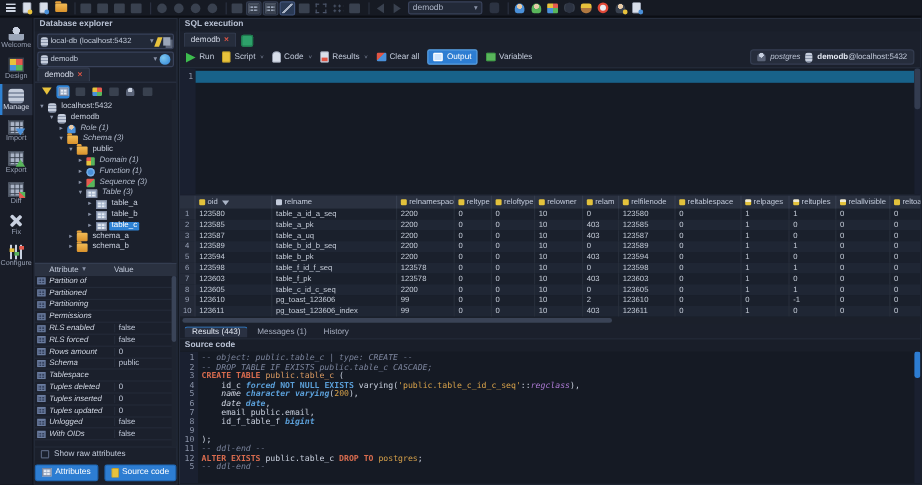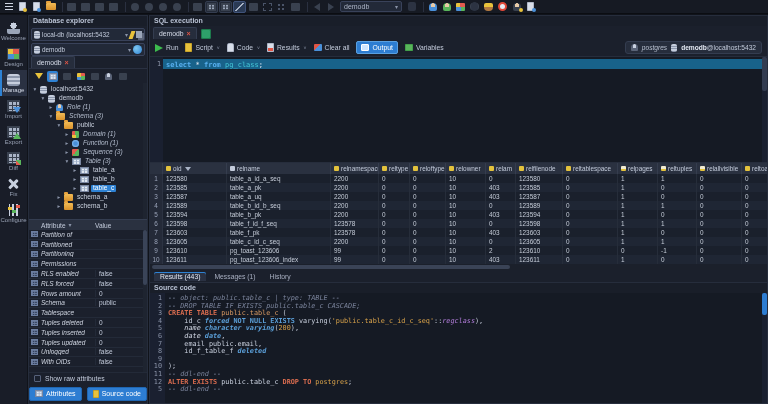--- a/index.html
+++ b/index.html
@@ -616,21 +616,20 @@
       <span class="icx ic-dbs"></span>
       <span><b>demodb</b><span>@localhost:5432</span></span>
     </span>
   </div>
   <div id="editor">
     <div id="ed-gutter">
         <div>1</div>
       </div>
     <div id="ed-code">
       <div class="ed-hl"></div>
-      <div class="ed-line" id="ed-line1"><span class="tk-ekw">select</span><span class="tk-epl"> * </span><span class="tk-ekw">from</span><span class="tk-epl"> </span><span class="tk-eobj">pg_class</span><span class="tk-epl">;</span></div>
     </div>
     <div class="ed-scroll">
         <div class="ed-thumb"></div>
       </div>
   </div>
   <div id="grid">
     <div id="grid-head">
         <div class="gh0"></div>
         <div class="gh" style="width: 64px;">
           <span class="ti-num"></span>
@@ -869,28 +868,28 @@
           <div class="src-line">6</div>
           <div class="src-line">7</div>
           <div class="src-line">8</div>
           <div class="src-line">9</div>
           <div class="src-line">10</div>
           <div class="src-line">11</div>
           <div class="src-line">12</div>
           <div class="src-line">5</div>
         </div>
       <div id="src-code">
-          <div class="src-line"><span class="tk-com">-- object: public.table_c | type: TABLE --</span></div>
+          <div class="src-line"><span class="tk-com">-- object: public.table_c | type: CREATE --</span></div>
           <div class="src-line"><span class="tk-com">-- DROP TABLE IF EXISTS public.table_c CASCADE;</span></div>
           <div class="src-line"><span class="tk-kw">CREATE TABLE</span><span class="tk-pl"> </span><span class="tk-obj">public.table_c</span><span class="tk-pl"> (</span></div>
           <div class="src-line"><span class="tk-pl">    id_c </span><span class="tk-type">forced</span><span class="tk-pl"> </span><span class="tk-kw2">NOT NULL EXISTS</span><span class="tk-pl"> varying(</span><span class="tk-str">'public.table_c_id_c_seq'</span><span class="tk-pl">::</span><span class="tk-cast">regclass</span><span class="tk-pl">),</span></div>
           <div class="src-line"><span class="tk-idc">    name</span><span class="tk-pl"> </span><span class="tk-type">character varying</span><span class="tk-pl">(</span><span class="tk-num">200</span><span class="tk-pl">),</span></div>
           <div class="src-line"><span class="tk-idc">    date</span><span class="tk-pl"> </span><span class="tk-type">date</span><span class="tk-pl">,</span></div>
           <div class="src-line"><span class="tk-pl">    email public.email,</span></div>
-          <div class="src-line"><span class="tk-pl">    id_f_table_f </span><span class="tk-type">deleted</span></div>
+          <div class="src-line"><span class="tk-pl">    id_f_table_f </span><span class="tk-type">bigint</span></div>
           <div class="src-line"></div>
           <div class="src-line"><span class="tk-pl">);</span></div>
           <div class="src-line"><span class="tk-com">-- ddl-end --</span></div>
           <div class="src-line"><span class="tk-kw">ALTER EXISTS</span><span class="tk-pl"> public.table_c </span><span class="tk-kw">DROP TO</span><span class="tk-pl"> </span><span class="tk-str">postgres</span><span class="tk-pl">;</span></div>
           <div class="src-line"><span class="tk-com">-- ddl-end --</span></div>
         </div>
       <div class="src-scroll">
           <div class="src-thumb"></div>
         </div>
     </div>

